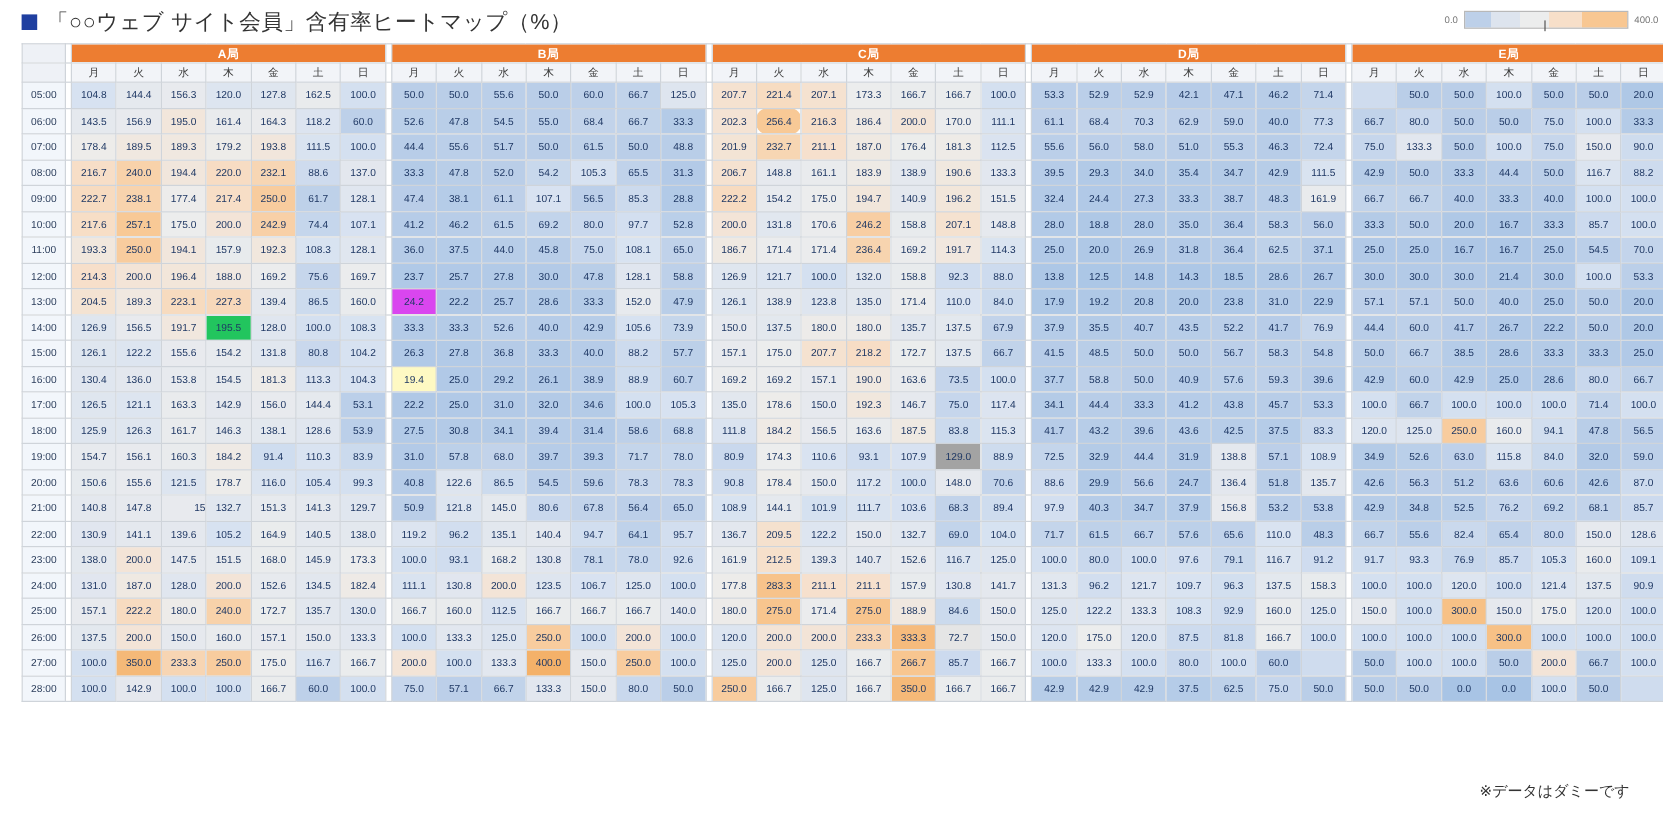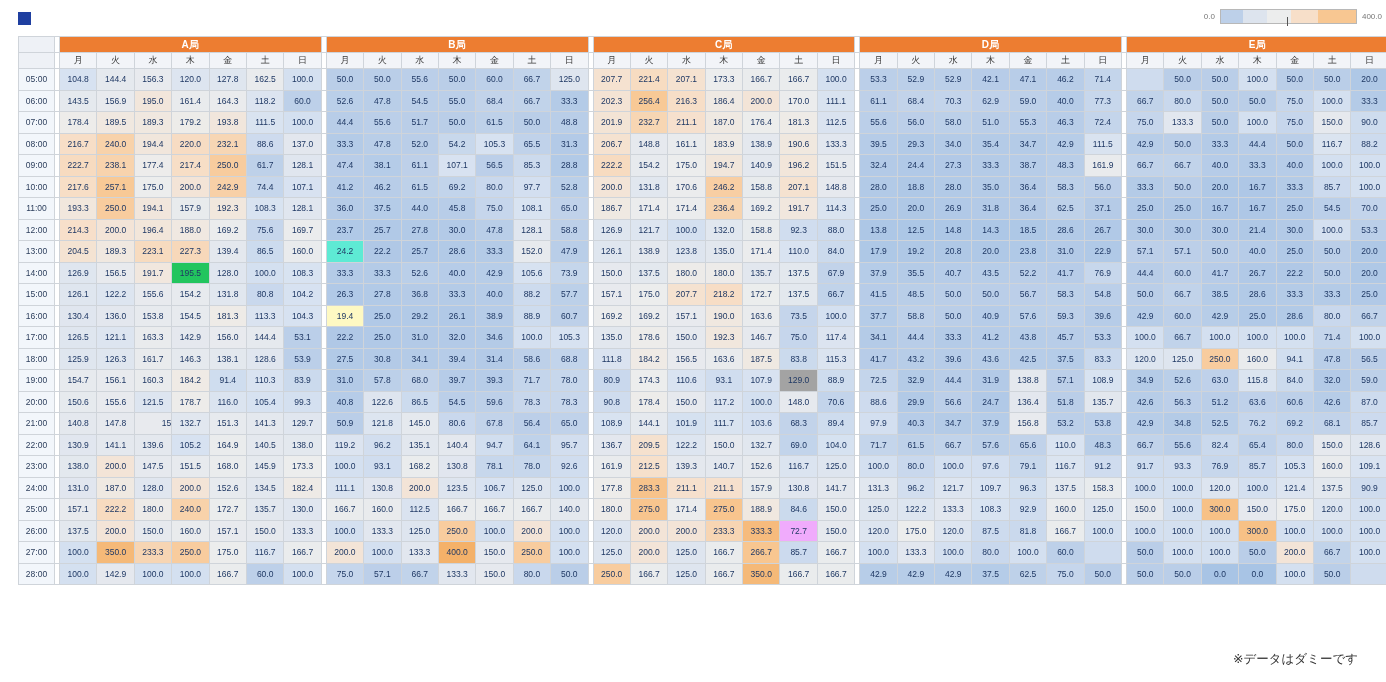--- a/index.html
+++ b/index.html
@@ -139,20 +139,21 @@
     bottom: 14px;
     font-size: 12.5px;
     color: #333333;
   }
 </style>
 </head>
 <body>
 
 <div id="title-bar">
   <span id="title-marker"></span>
+  <span id="title-text">「○○ウェブ サイト会員」含有率ヒートマップ（%）</span>
 </div>
 
 <div id="legend">
   <span>0.0</span>
   <span id="legend-bar">
     <span id="legend-marker"></span>
   </span>
   <span>400.0</span>
 </div>
 
@@ -316,21 +317,21 @@
           <td class="gap"></td>
           <td class="cell" style="background: rgb(186, 207, 233);">52.6</td>
           <td class="cell" style="background: rgb(185, 206, 232);">47.8</td>
           <td class="cell" style="background: rgb(187, 207, 233);">54.5</td>
           <td class="cell" style="background: rgb(187, 207, 233);">55.0</td>
           <td class="cell" style="background: rgb(194, 211, 234);">68.4</td>
           <td class="cell" style="background: rgb(193, 211, 234);">66.7</td>
           <td class="cell" style="background: rgb(180, 203, 231);">33.3</td>
           <td class="gap"></td>
           <td class="cell" style="background: rgb(244, 227, 212);">202.3</td>
-          <td class="cell" style="background: rgb(248, 201, 150);">256.4</td>
+          <td class="cell" style="background: rgb(248, 201, 150); border-radius: 10px;">256.4</td>
           <td class="cell" style="background: rgb(247, 222, 199);">216.3</td>
           <td class="cell" style="background: rgb(239, 233, 227);">186.4</td>
           <td class="cell" style="background: rgb(243, 228, 215);">200.0</td>
           <td class="cell" style="background: rgb(235, 236, 237);">170.0</td>
           <td class="cell" style="background: rgb(217, 227, 240);">111.1</td>
           <td class="gap"></td>
           <td class="cell" style="background: rgb(190, 208, 233);">61.1</td>
           <td class="cell" style="background: rgb(194, 211, 234);">68.4</td>
           <td class="cell" style="background: rgb(195, 212, 235);">70.3</td>
           <td class="cell" style="background: rgb(191, 209, 234);">62.9</td>
@@ -608,21 +609,21 @@
           <td class="rowhead">13:00</td>
           <td class="gap"></td>
           <td class="cell" style="background: rgb(244, 227, 210);">204.5</td>
           <td class="cell" style="background: rgb(240, 232, 224);">189.3</td>
           <td class="cell" style="background: rgb(247, 219, 191);">223.1</td>
           <td class="cell" style="background: rgb(247, 216, 186);">227.3</td>
           <td class="cell" style="background: rgb(228, 232, 238);">139.4</td>
           <td class="cell" style="background: rgb(204, 219, 238);">86.5</td>
           <td class="cell" style="background: rgb(233, 235, 237);">160.0</td>
           <td class="gap"></td>
-          <td class="cell" style="background: #5eead4;">24.2</td>
+          <td class="cell" style="background: #d946ef;">24.2</td>
           <td class="cell" style="background: rgb(176, 200, 230);">22.2</td>
           <td class="cell" style="background: rgb(177, 201, 231);">25.7</td>
           <td class="cell" style="background: rgb(178, 202, 231);">28.6</td>
           <td class="cell" style="background: rgb(180, 203, 231);">33.3</td>
           <td class="cell" style="background: rgb(231, 234, 238);">152.0</td>
           <td class="cell" style="background: rgb(185, 206, 232);">47.9</td>
           <td class="gap"></td>
           <td class="cell" style="background: rgb(223, 230, 239);">126.1</td>
           <td class="cell" style="background: rgb(228, 232, 238);">138.9</td>
           <td class="cell" style="background: rgb(222, 229, 239);">123.8</td>
@@ -1180,21 +1181,21 @@
           <td class="cell" style="background: rgb(248, 204, 158);">250.0</td>
           <td class="cell" style="background: rgb(212, 224, 240);">100.0</td>
           <td class="cell" style="background: rgb(243, 228, 215);">200.0</td>
           <td class="cell" style="background: rgb(212, 224, 240);">100.0</td>
           <td class="gap"></td>
           <td class="cell" style="background: rgb(221, 229, 240);">120.0</td>
           <td class="cell" style="background: rgb(243, 228, 215);">200.0</td>
           <td class="cell" style="background: rgb(243, 228, 215);">200.0</td>
           <td class="cell" style="background: rgb(247, 213, 179);">233.3</td>
           <td class="cell" style="background: rgb(246, 187, 125);">333.3</td>
-          <td class="cell" style="background: #f0abfc;">72.7</td>
+          <td class="cell" style="background: #e5e5e5;">72.7</td>
           <td class="cell" style="background: rgb(230, 233, 238);">150.0</td>
           <td class="gap"></td>
           <td class="cell" style="background: rgb(221, 229, 240);">120.0</td>
           <td class="cell" style="background: rgb(236, 237, 237);">175.0</td>
           <td class="cell" style="background: rgb(221, 229, 240);">120.0</td>
           <td class="cell" style="background: rgb(205, 219, 238);">87.5</td>
           <td class="cell" style="background: rgb(202, 217, 237);">81.8</td>
           <td class="cell" style="background: rgb(234, 236, 237);">166.7</td>
           <td class="cell" style="background: rgb(212, 224, 240);">100.0</td>
           <td class="gap"></td>

